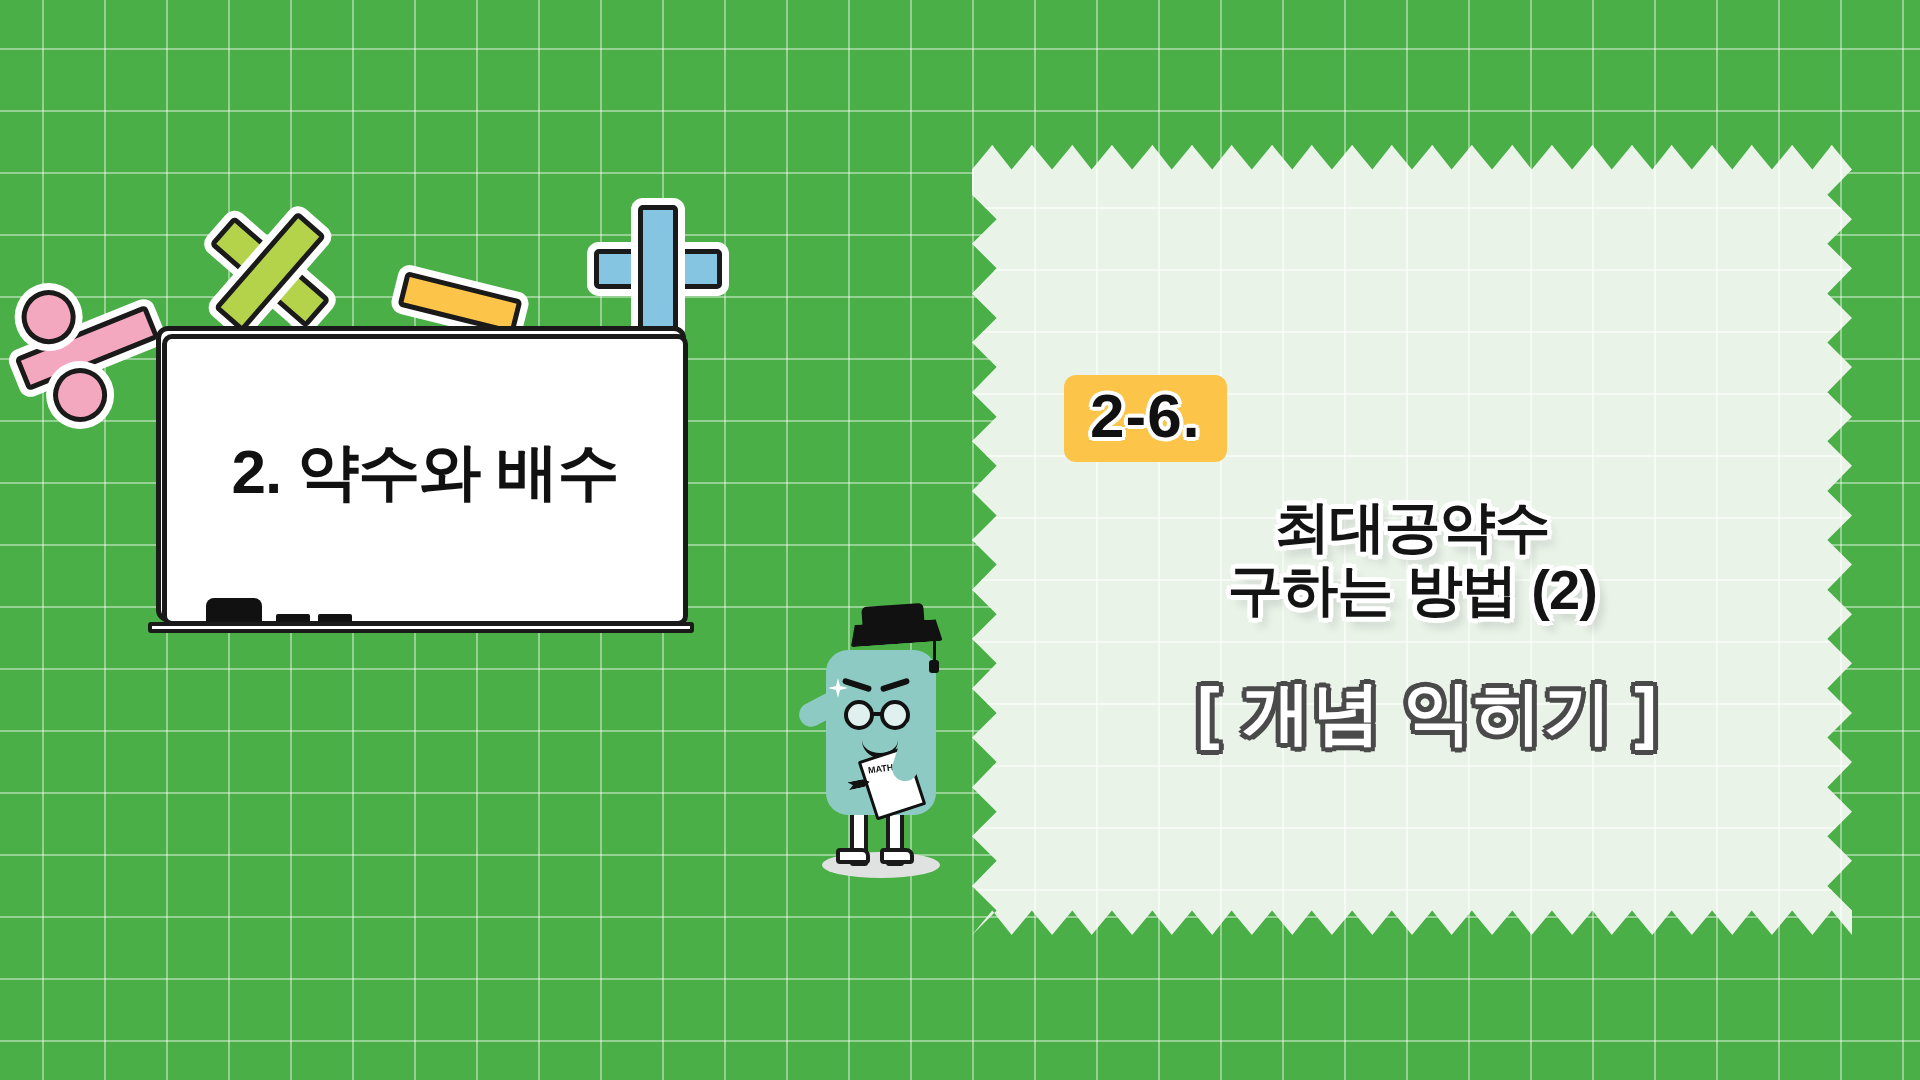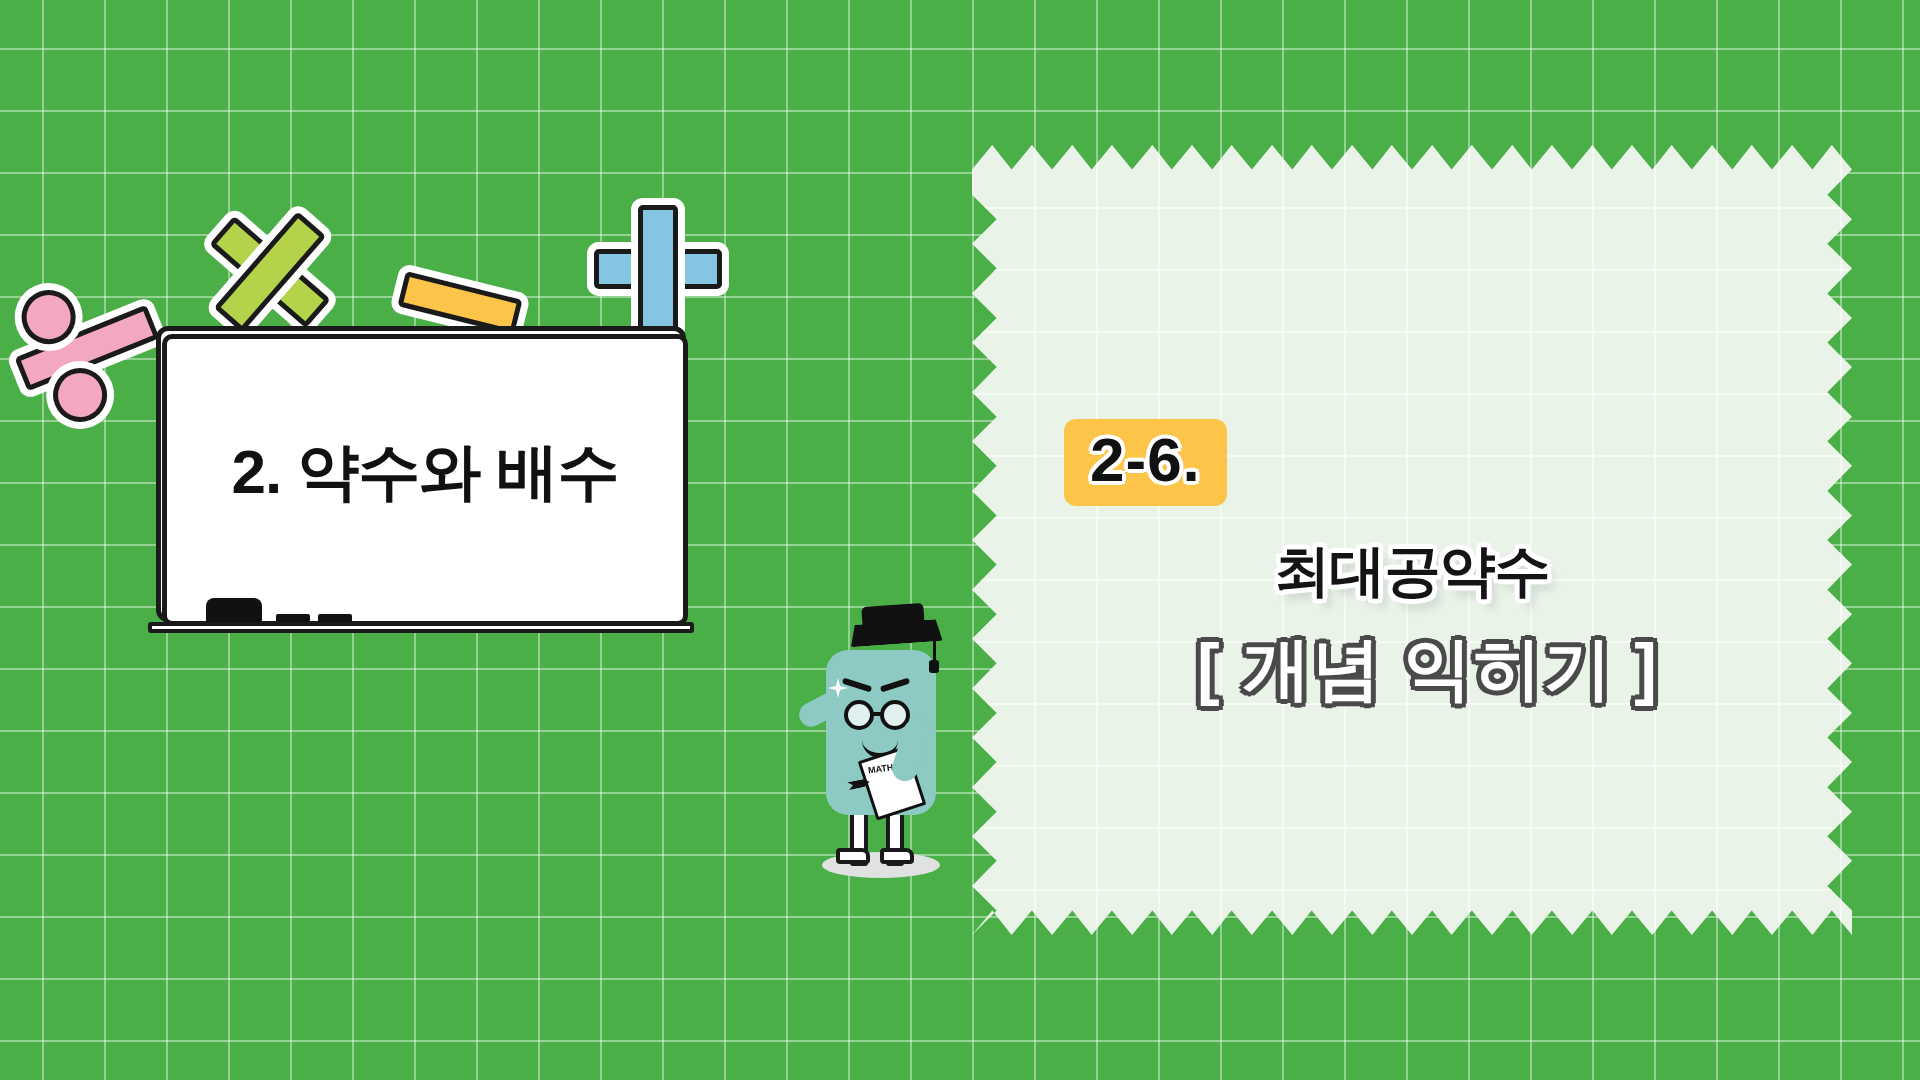--- a/index.html
+++ b/index.html
@@ -357,19 +357,20 @@
 
   <div id="panel">
     <div id="panel-inner">
 
       <div id="lesson-badge">
         <span id="lesson-badge-text">2-6.</span>
       </div>
 
       <div class="title-line" id="title-line-1">최대공약수</div>
 
+      <div class="title-line" id="title-line-2">구하는 방법 (2)</div>
 
       <div id="subtitle">[ 개념 익히기 ]</div>
 
     </div>
   </div>
 
 </div>
 
 </body></html>

